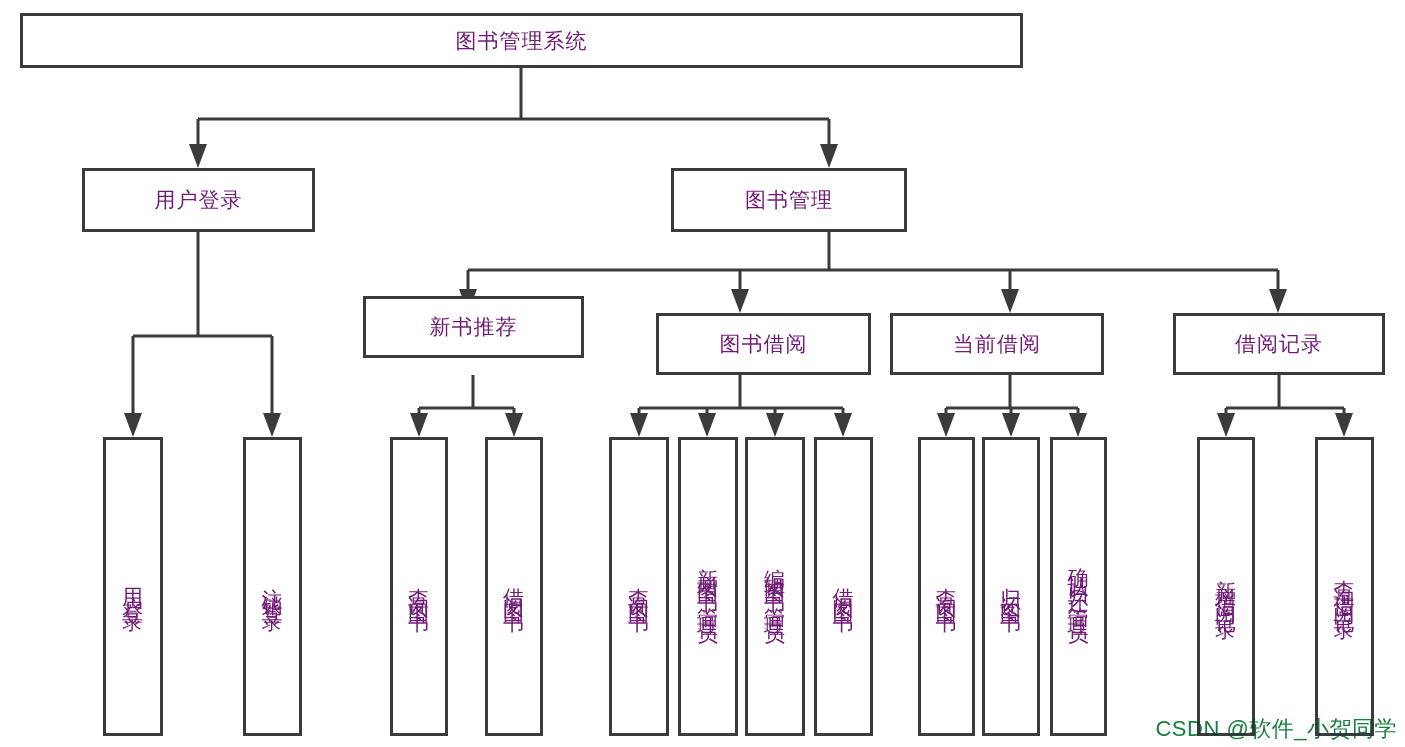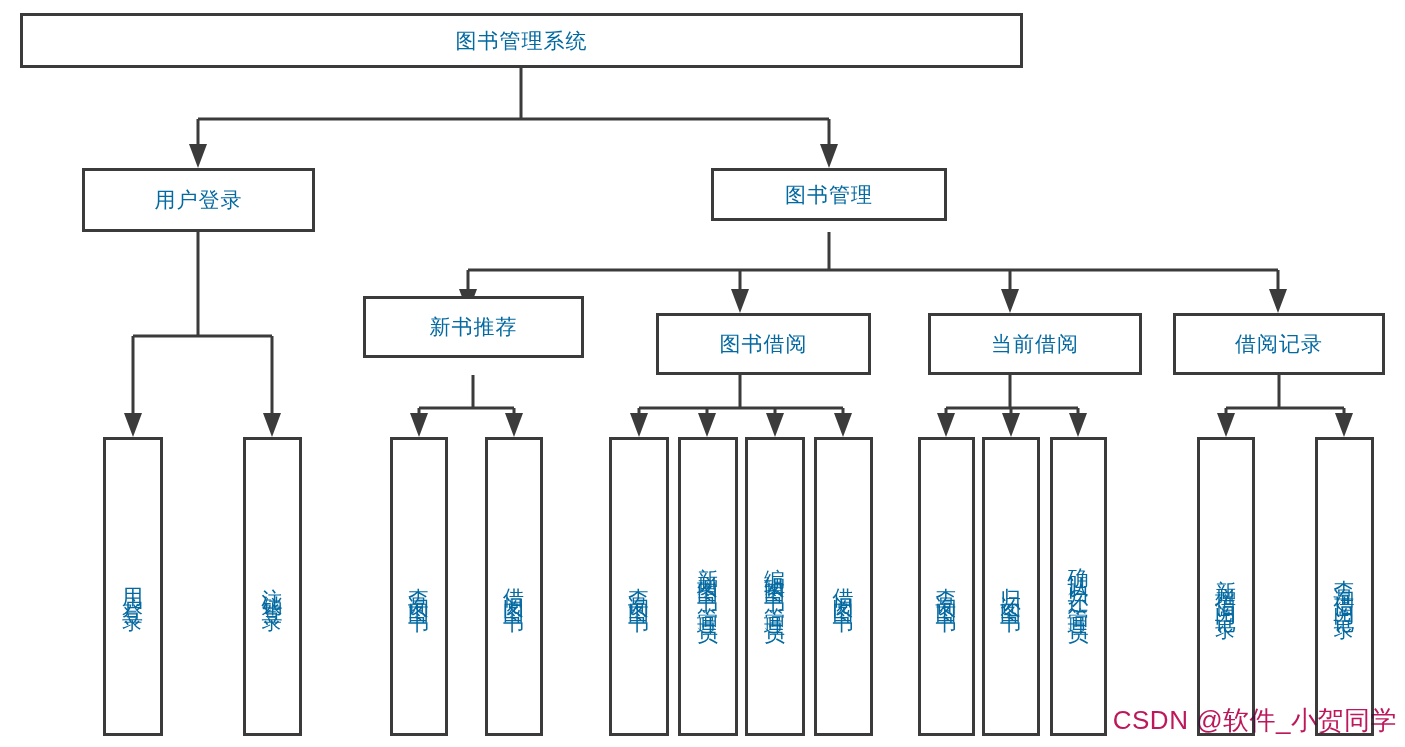--- a/index.html
+++ b/index.html
@@ -6,30 +6,30 @@
   .canvas{
     position:relative;width:1405px;height:747px;background:#ffffff;
     font-family:"Liberation Sans","DejaVu Sans",sans-serif;overflow:hidden;
   }
   .wires{position:absolute;left:0;top:0;z-index:1;}
   .ln{stroke:#3b3b3b;stroke-width:3;fill:none;}
   .ah{fill:#3b3b3b;stroke:none;}
   .node{
     position:absolute;border:3px solid #3b3b3b;background:#ffffff;
     display:flex;align-items:center;justify-content:center;
-    color:#0369a1;box-sizing:border-box;z-index:2;
+    color:#701a75;box-sizing:border-box;z-index:2;
   }
   .h{font-size:21px;letter-spacing:1px;white-space:nowrap;}
   .v{
     writing-mode:vertical-rl;text-orientation:mixed;
     font-size:21px;letter-spacing:8px;line-height:1.1;
   }
   .watermark{
-    position:absolute;right:8px;bottom:9px;z-index:5;
-    font-size:26px;color:#be185d;letter-spacing:0.5px;
+    position:absolute;right:8px;bottom:3px;z-index:5;
+    font-size:22px;color:#15803d;letter-spacing:0.5px;
     mix-blend-mode:darken;white-space:nowrap;
   }
 </style>
 </head>
 <body>
 
 <div class="canvas">
 
   <svg class="wires" width="1405" height="747" viewBox="0 0 1405 747">
 
@@ -63,25 +63,25 @@
     <polygon class="ah" points="1069,413 1087,413 1078,437"></polygon>
 
     <path class="ln" d="M1279 375 V408 M1226 408 H1344 M1226 408 V416 M1344 408 V416"></path>
     <polygon class="ah" points="1217,413 1235,413 1226,437"></polygon>
     <polygon class="ah" points="1335,413 1353,413 1344,437"></polygon>
   </svg>
 
   <div class="node h" style="left:20px;top:13px;width:1003px;height:55px">图书管理系统</div>
 
   <div class="node h" style="left:82px;top:168px;width:233px;height:64px">用户登录</div>
-  <div class="node h" style="left:711px;top:168px;width:236px;height:53px">图书管理</div>
+  <div class="node h" style="left:671px;top:168px;width:236px;height:64px">图书管理</div>
 
   <div class="node h" style="left:363px;top:296px;width:221px;height:62px">新书推荐</div>
   <div class="node h" style="left:656px;top:313px;width:215px;height:62px">图书借阅</div>
-  <div class="node h" style="left:928px;top:313px;width:214px;height:62px">当前借阅</div>
+  <div class="node h" style="left:890px;top:313px;width:214px;height:62px">当前借阅</div>
   <div class="node h" style="left:1173px;top:313px;width:212px;height:62px">借阅记录</div>
 
   <div class="node v" style="left:103px;top:437px;width:60px;height:299px">用户登录</div>
   <div class="node v" style="left:243px;top:437px;width:59px;height:299px">注销登录</div>
 
   <div class="node v" style="left:390px;top:437px;width:58px;height:299px">查询图书</div>
   <div class="node v" style="left:485px;top:437px;width:58px;height:299px">借阅图书</div>
 
   <div class="node v" style="left:609px;top:437px;width:60px;height:299px">查询图书</div>
   <div class="node v" style="left:678px;top:437px;width:60px;height:299px">新增图书（管理员）</div>

